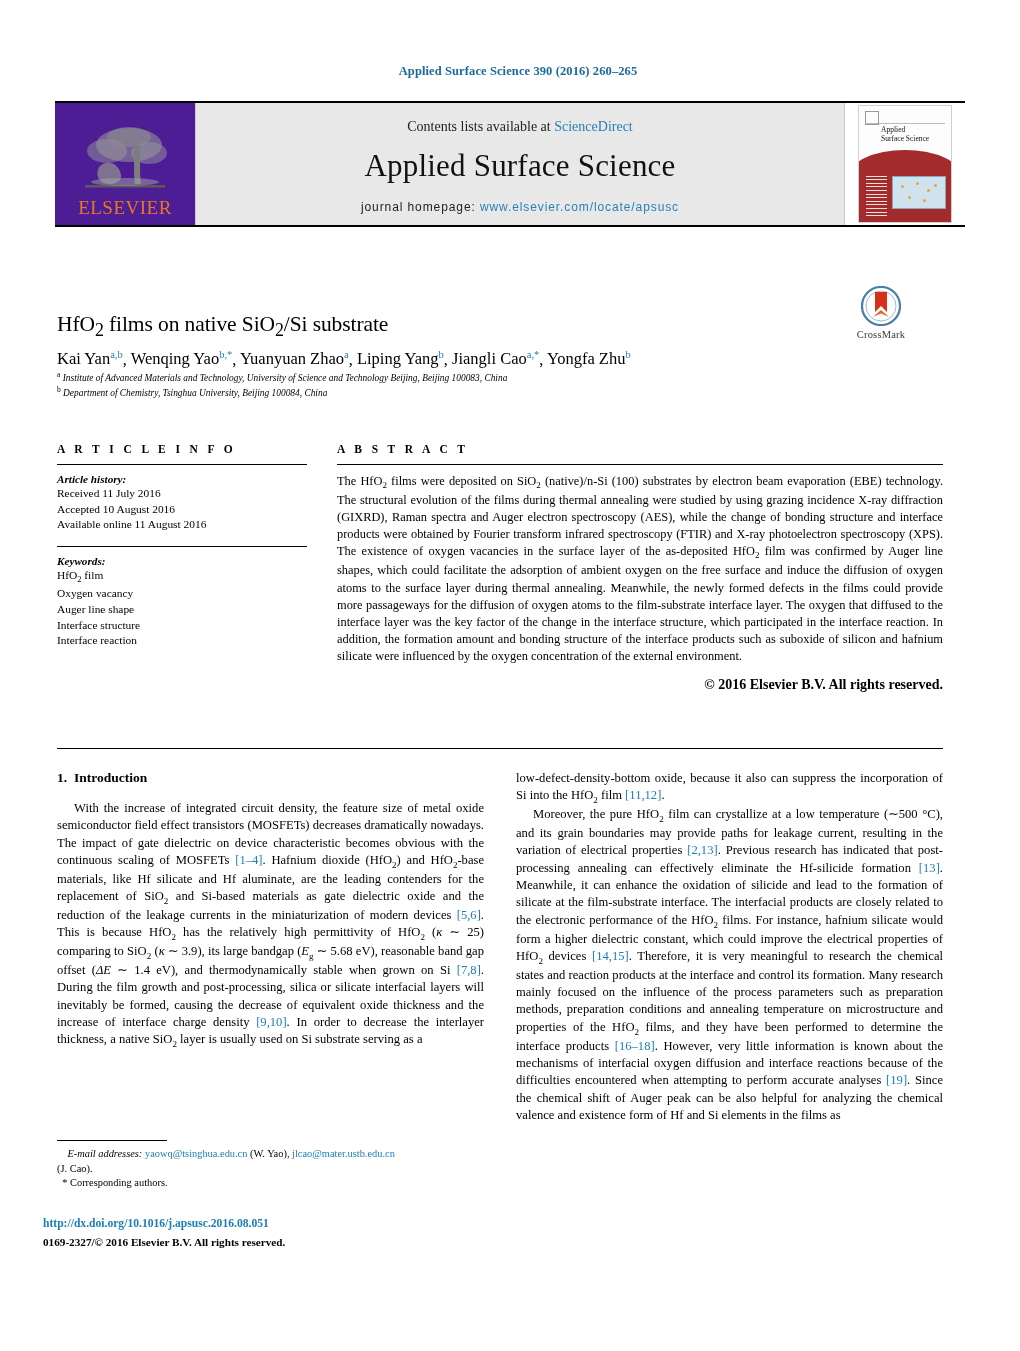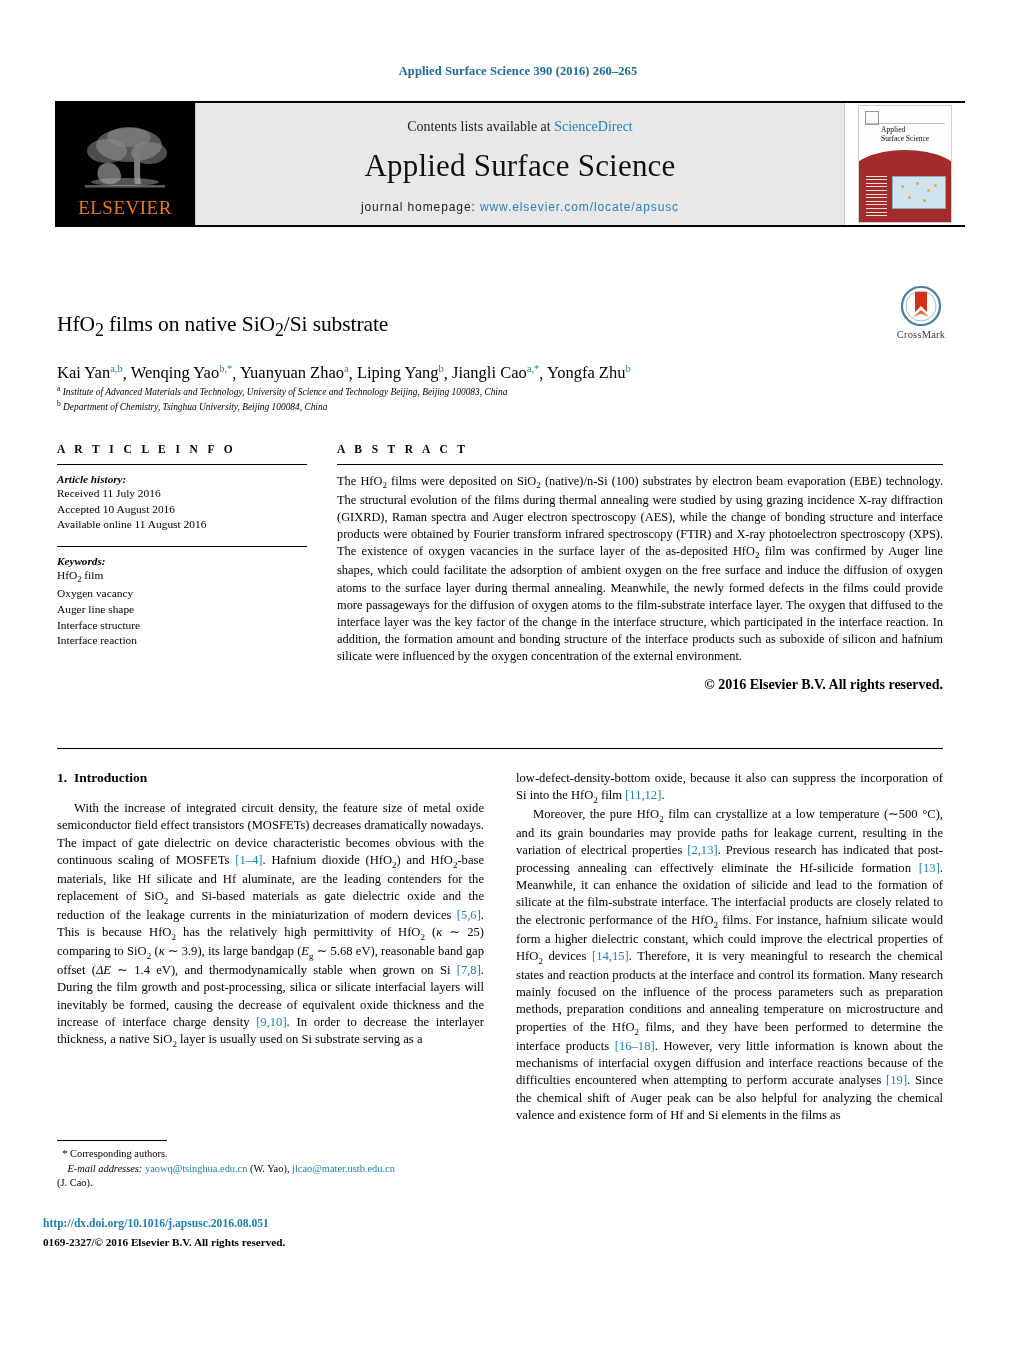--- a/index.html
+++ b/index.html
@@ -45,21 +45,21 @@
     height: 126px;
     border-top: 2px solid #000;
     border-bottom: 2px solid #000;
     box-sizing: border-box;
     display: flex;
     align-items: stretch;
   }
   .masthead-left {
     width: 140px;
     flex: 0 0 140px;
-    background: #000000;
+    background: #4c1d95;
     display: flex;
     flex-direction: column;
     align-items: center;
     justify-content: center;
     padding-top: 12px;
     box-sizing: border-box;
   }
   .elsevier-tree {
     width: 96px;
     height: 74px;
@@ -204,21 +204,21 @@
     font-size: 21.5px;
     font-weight: normal;
     line-height: 1.28;
     margin: 0;
     color: #000;
     letter-spacing: -0.1px;
   }
   .authors {
     font-family: "Liberation Serif", serif;
     font-size: 16.5px;
-    margin-top: 20px;
+    margin-top: 6px;
     line-height: 1.3;
     color: #000;
   }
   .authors sup {
     color: #2a7fb8;
     font-size: 10.5px;
     vertical-align: super;
   }
   .affil {
     font-family: "Liberation Serif", serif;
@@ -230,21 +230,21 @@
   .affil sup {
     font-style: normal;
     font-size: 7.5px;
     vertical-align: super;
   }
 
   
   .crossmark {
     position: absolute;
     top: 286px;
-    left: 884px;
+    left: 844px;
     width: 74px;
     text-align: center;
   }
   .crossmark-badge {
     width: 40px;
     height: 40px;
     margin: 0 auto;
   }
   .crossmark-label {
     font-family: "Liberation Serif", serif;
@@ -551,27 +551,27 @@
       </p>
       <p class="body-p">
         Moreover, the pure HfO<sub>2</sub> film can crystallize at a low temperature (∼500 °C), and its grain boundaries may provide paths for leakage current, resulting in the variation of electrical properties <span class="ref">[2,13]</span>. Previous research has indicated that post-processing annealing can effectively eliminate the Hf-silicide formation <span class="ref">[13]</span>. Meanwhile, it can enhance the oxidation of silicide and lead to the formation of silicate at the film-substrate interface. The interfacial products are closely related to the electronic performance of the HfO<sub>2</sub> films. For instance, hafnium silicate would form a higher dielectric constant, which could improve the electrical properties of HfO<sub>2</sub> devices <span class="ref">[14,15]</span>. Therefore, it is very meaningful to research the chemical states and reaction products at the interface and control its formation. Many research mainly focused on the influence of the process parameters such as preparation methods, preparation conditions and annealing temperature on microstructure and properties of the HfO<sub>2</sub> films, and they have been performed to determine the interface products <span class="ref">[16–18]</span>. However, very little information is known about the mechanisms of interfacial oxygen diffusion and interface reactions because of the difficulties encountered when attempting to perform accurate analyses <span class="ref">[19]</span>. Since the chemical shift of Auger peak can be also helpful for analyzing the chemical valence and existence form of Hf and Si elements in the films as
       </p>
     </div>
   </div>
 
   <div class="footnote-block">
     <div class="fn-rule"></div>
     <div class="fn-line">
-      &nbsp;&nbsp;<span class="star">*</span><span> Corresponding authors.</span>
-    </div>
-    <div class="fn-line">
       &nbsp;&nbsp;&nbsp;&nbsp;<span class="fn-em">E-mail addresses:</span>
       <span class="email">yaowq@tsinghua.edu.cn</span><span> (W. Yao), </span><span class="email">jlcao@mater.ustb.edu.cn</span>
       <br><span>(J. Cao).</span>
     </div>
+    <div class="fn-line">
+      &nbsp;&nbsp;<span class="star">*</span><span> Corresponding authors.</span>
+    </div>
   </div>
 
   <div class="doi-block">
     <span class="doi-link">http://dx.doi.org/10.1016/j.apsusc.2016.08.051</span>
     <span class="issn-line">0169-2327/© 2016 Elsevier B.V. All rights reserved.</span>
   </div>
 
 </div>
 
 </body></html>

